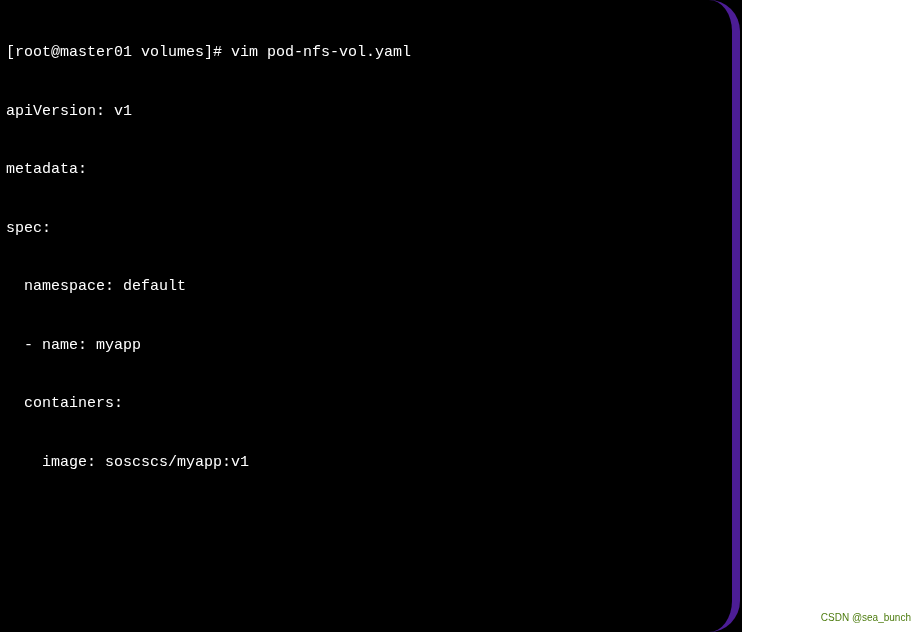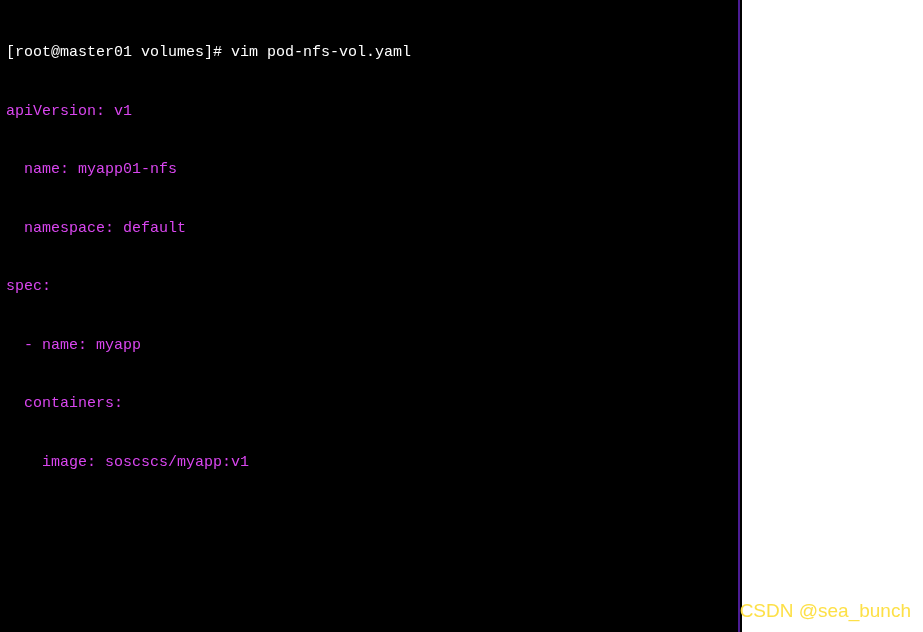--- a/index.html
+++ b/index.html
@@ -14,57 +14,58 @@
       line-height: 1.3;
       width: 923px;
       height: 632px;
       position: relative;
       overflow: hidden;
     }
     .terminal {
       width: 740px;
       height: 632px;
       background: #000;
-      border-right: 2px solid #4c1d95;
+      border-right: 8px solid #4c1d95;
       padding: 4px 6px;
       color: #fff;
       white-space: pre;
+      border-radius: 31px;
     }
     .side-panel {
       position: absolute;
       left: 742px;
       top: 0;
       width: 181px;
       height: 632px;
       background: #fff;
     }
     .watermark {
       position: absolute;
       right: 12px;
       bottom: 8px;
-      color: #fde047;
+      color: #4d7c0f;
       font-family: -apple-system, BlinkMacSystemFont, "Segoe UI", Arial, sans-serif;
-      font-size: 19px;
+      font-size: 10px;
       font-weight: 400;
     }
     .line {
       display: block;
       min-height: 1.3em;
     }
-    .output { color: #d946ef; }
+    .output { color: #ffffff; }
   </style>
 </head>
 <body>
 
 <div class="terminal">
   <span class="line">[root@master01 volumes]# vim pod-nfs-vol.yaml</span>
   <span class="line output">apiVersion: v1</span>
-  <span class="line output">  name: myapp01-nfs</span>
+  <span class="line output">metadata:</span>
+  <span class="line output">spec:</span>
   <span class="line output">  namespace: default</span>
-  <span class="line output">spec:</span>
   <span class="line output">  - name: myapp</span>
   <span class="line output">  containers:</span>
   <span class="line output">    image: soscscs/myapp:v1</span>
   
   
   
   
   
   
   

